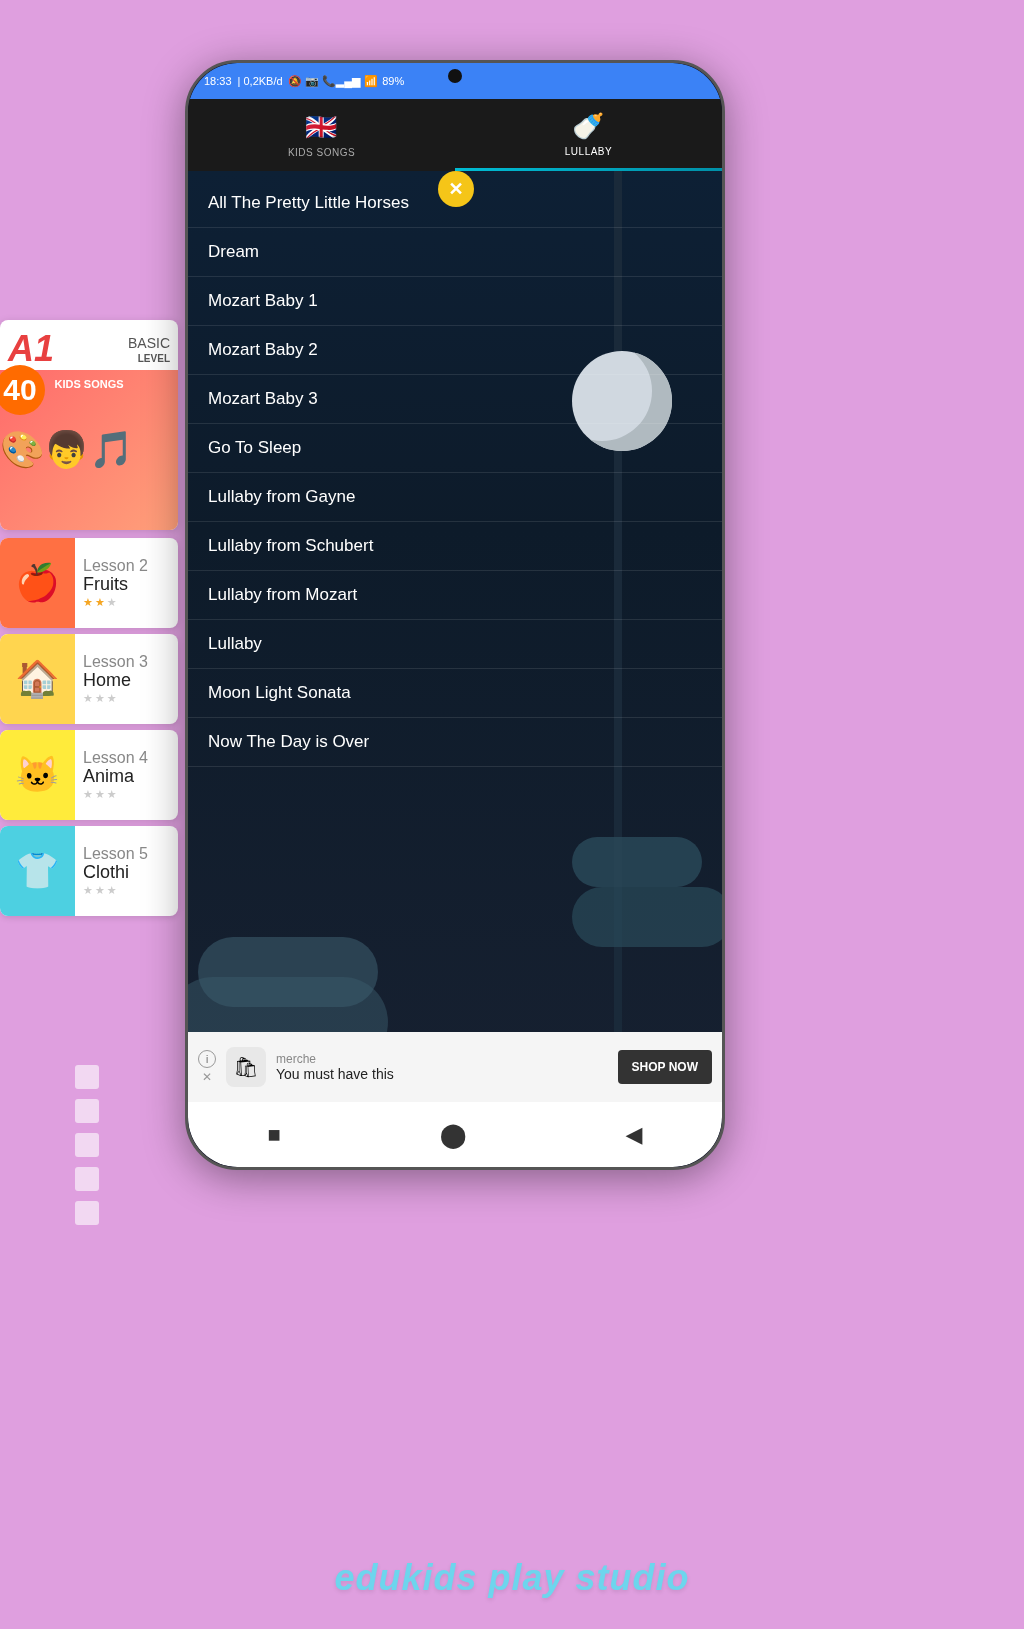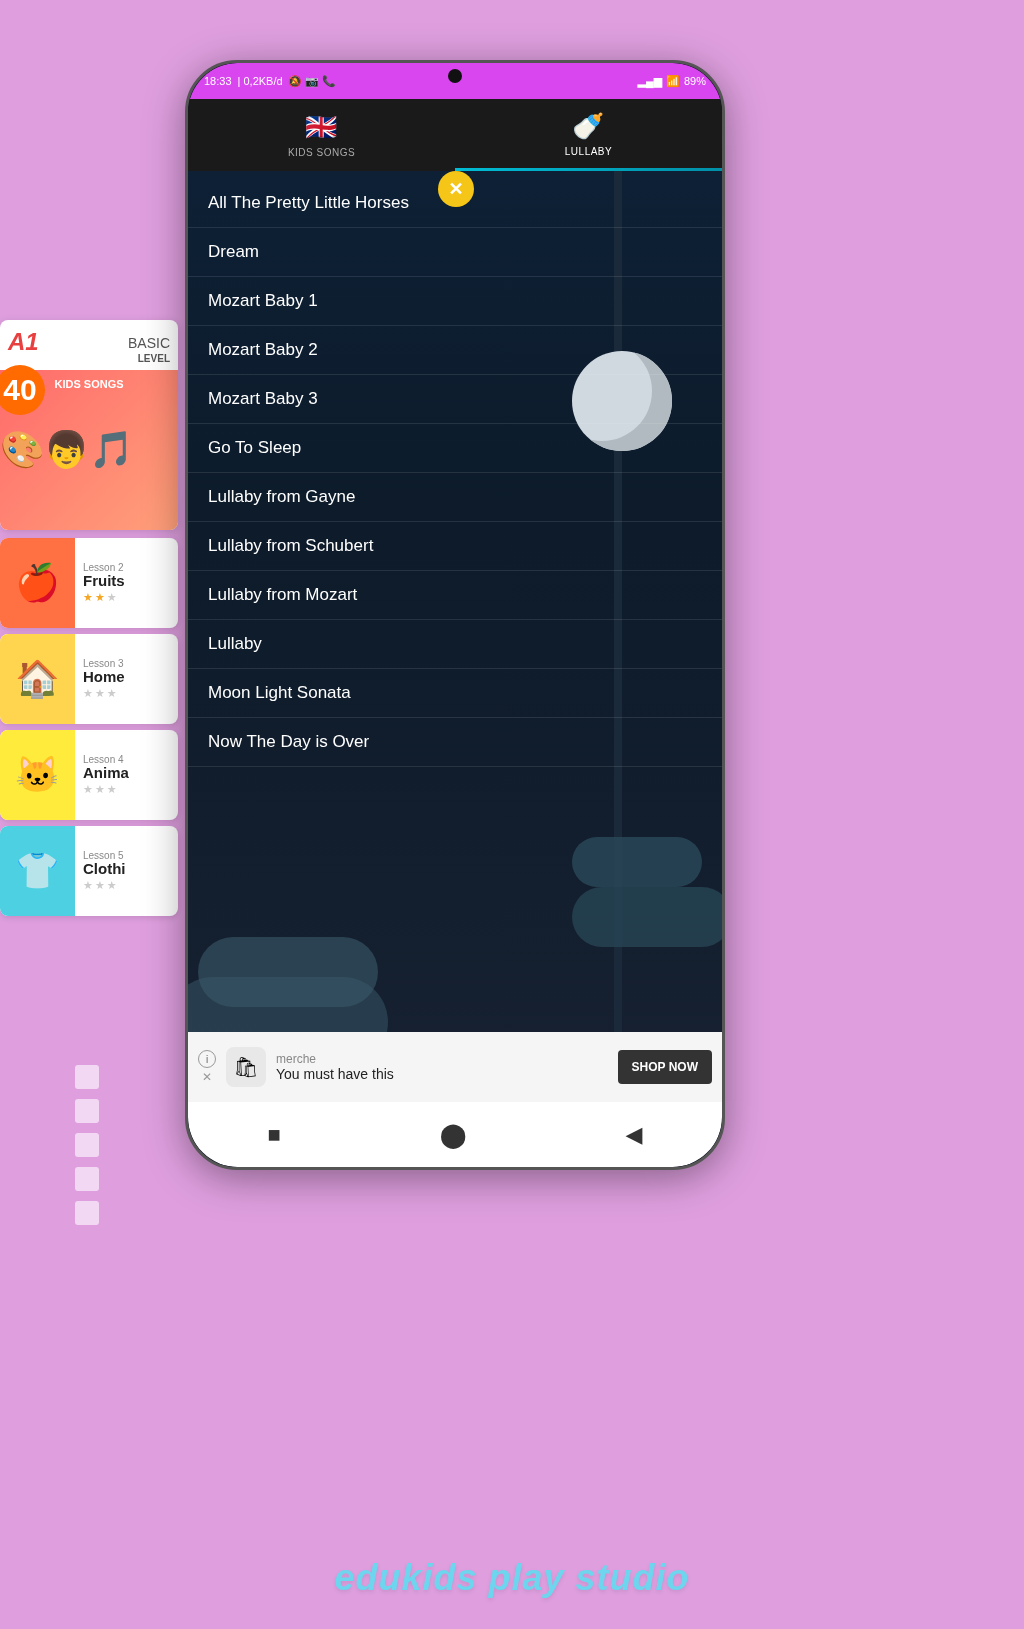--- a/index.html
+++ b/index.html
@@ -38,24 +38,23 @@
       position: absolute;
       top: 0; left: 0; right: 0; bottom: 0;
       border-radius: 50px;
       overflow: hidden;
       background: #0d1b2a;
     }
 
     
     .status-bar {
       height: 36px;
-      background: #d946ef;
-      display: flex;
-      align-items: center;
-      justify-content: space-between;
+      background: #3b82f6;
+      display: flex;
+      align-items: center;
       padding: 12px 16px;
       color: white;
       font-size: 11px;
       position: relative;
       z-index: 10;
     }
     .status-left { display: flex; align-items: center; gap: 6px; }
     .status-right { display: flex; align-items: center; gap: 4px; }
     .camera-notch {
       position: absolute;
@@ -328,21 +327,21 @@
       overflow: hidden;
       width: 178px;
       height: 210px;
       position: relative;
       box-shadow: 0 2px 8px rgba(0,0,0,0.15);
     }
     .a1-badge {
       position: absolute;
       top: 8px;
       left: 8px;
-      font-size: 24px;
+      font-size: 36px;
       font-weight: 900;
       color: #e84040;
       font-style: italic;
     }
     .a1-level-text {
       position: absolute;
       top: 14px;
       right: 8px;
       text-align: right;
       font-size: 9px;
@@ -408,26 +407,26 @@
       display: flex;
       align-items: center;
       justify-content: center;
       font-size: 36px;
     }
     .lesson-info {
       padding: 6px 8px;
       flex: 1;
     }
     .lesson-num {
-      font-size: 10px;
+      font-size: 16px;
       color: #888;
     }
     .lesson-title {
-      font-size: 15px;
-      font-weight: 700;
+      font-size: 18px;
+      font-weight: 400;
       color: #222;
       line-height: 1.1;
     }
 
     
     .dots-container {
       position: absolute;
       left: 75px;
       top: 1065px;
       display: flex;

